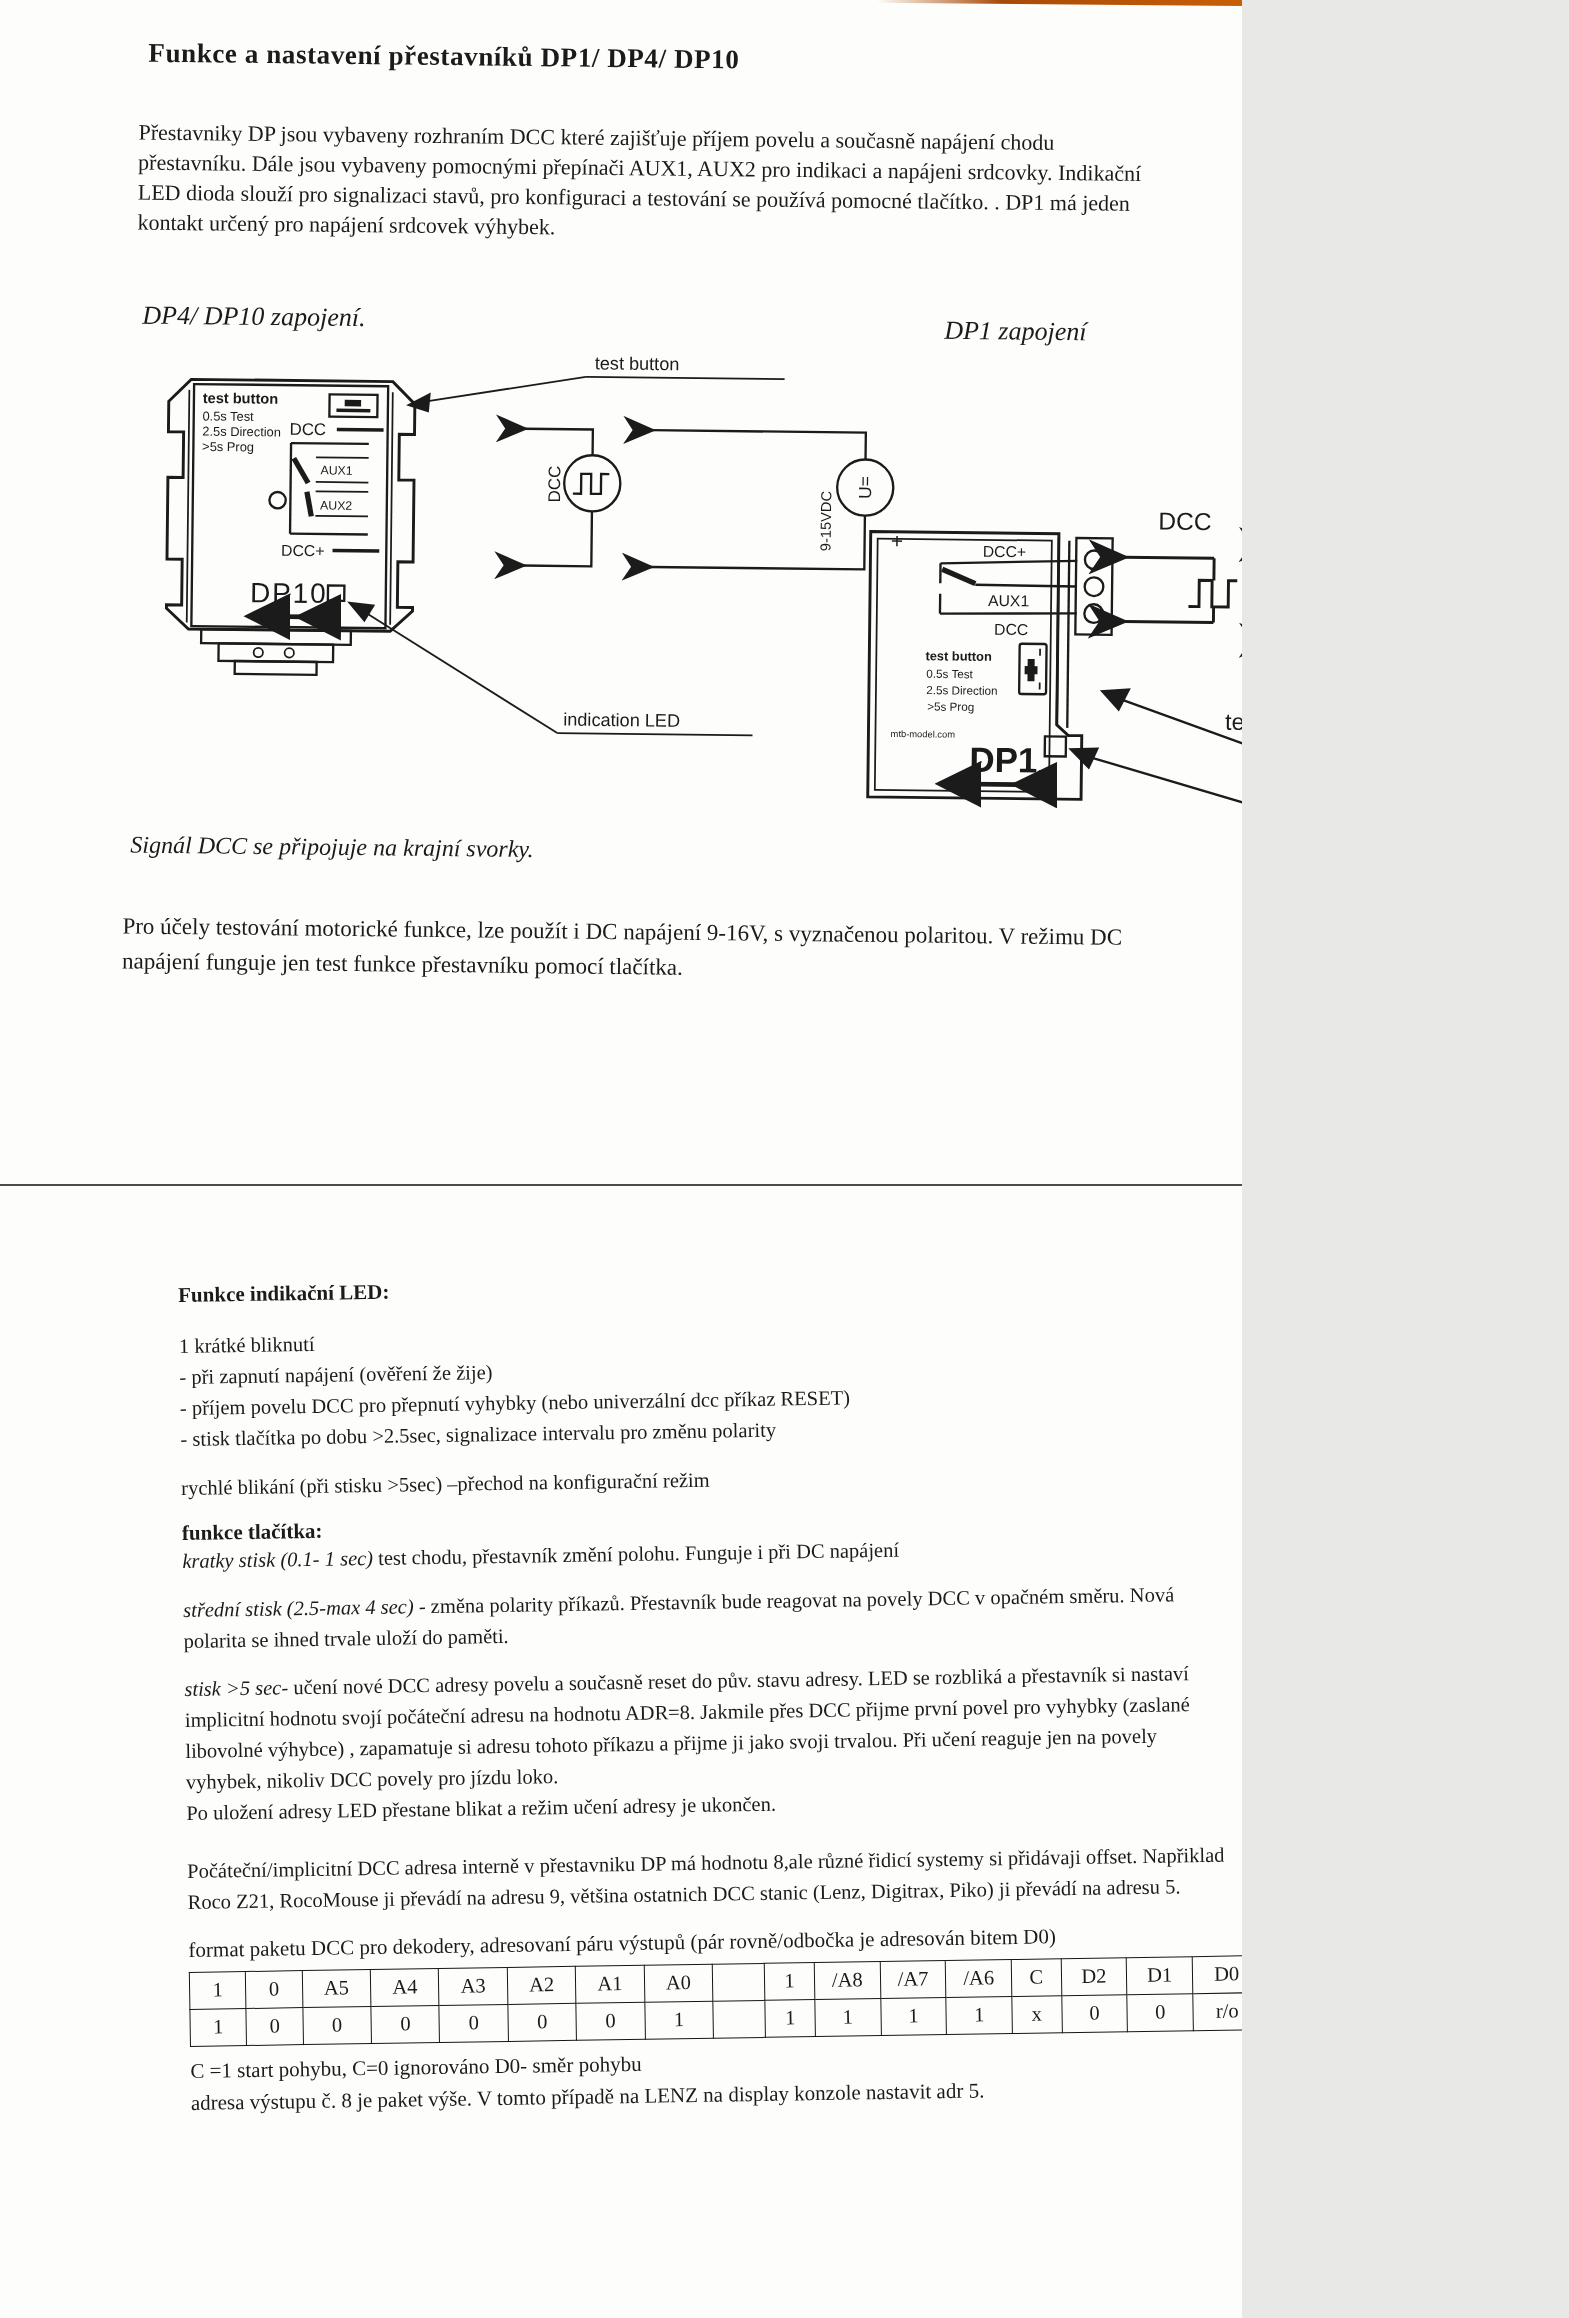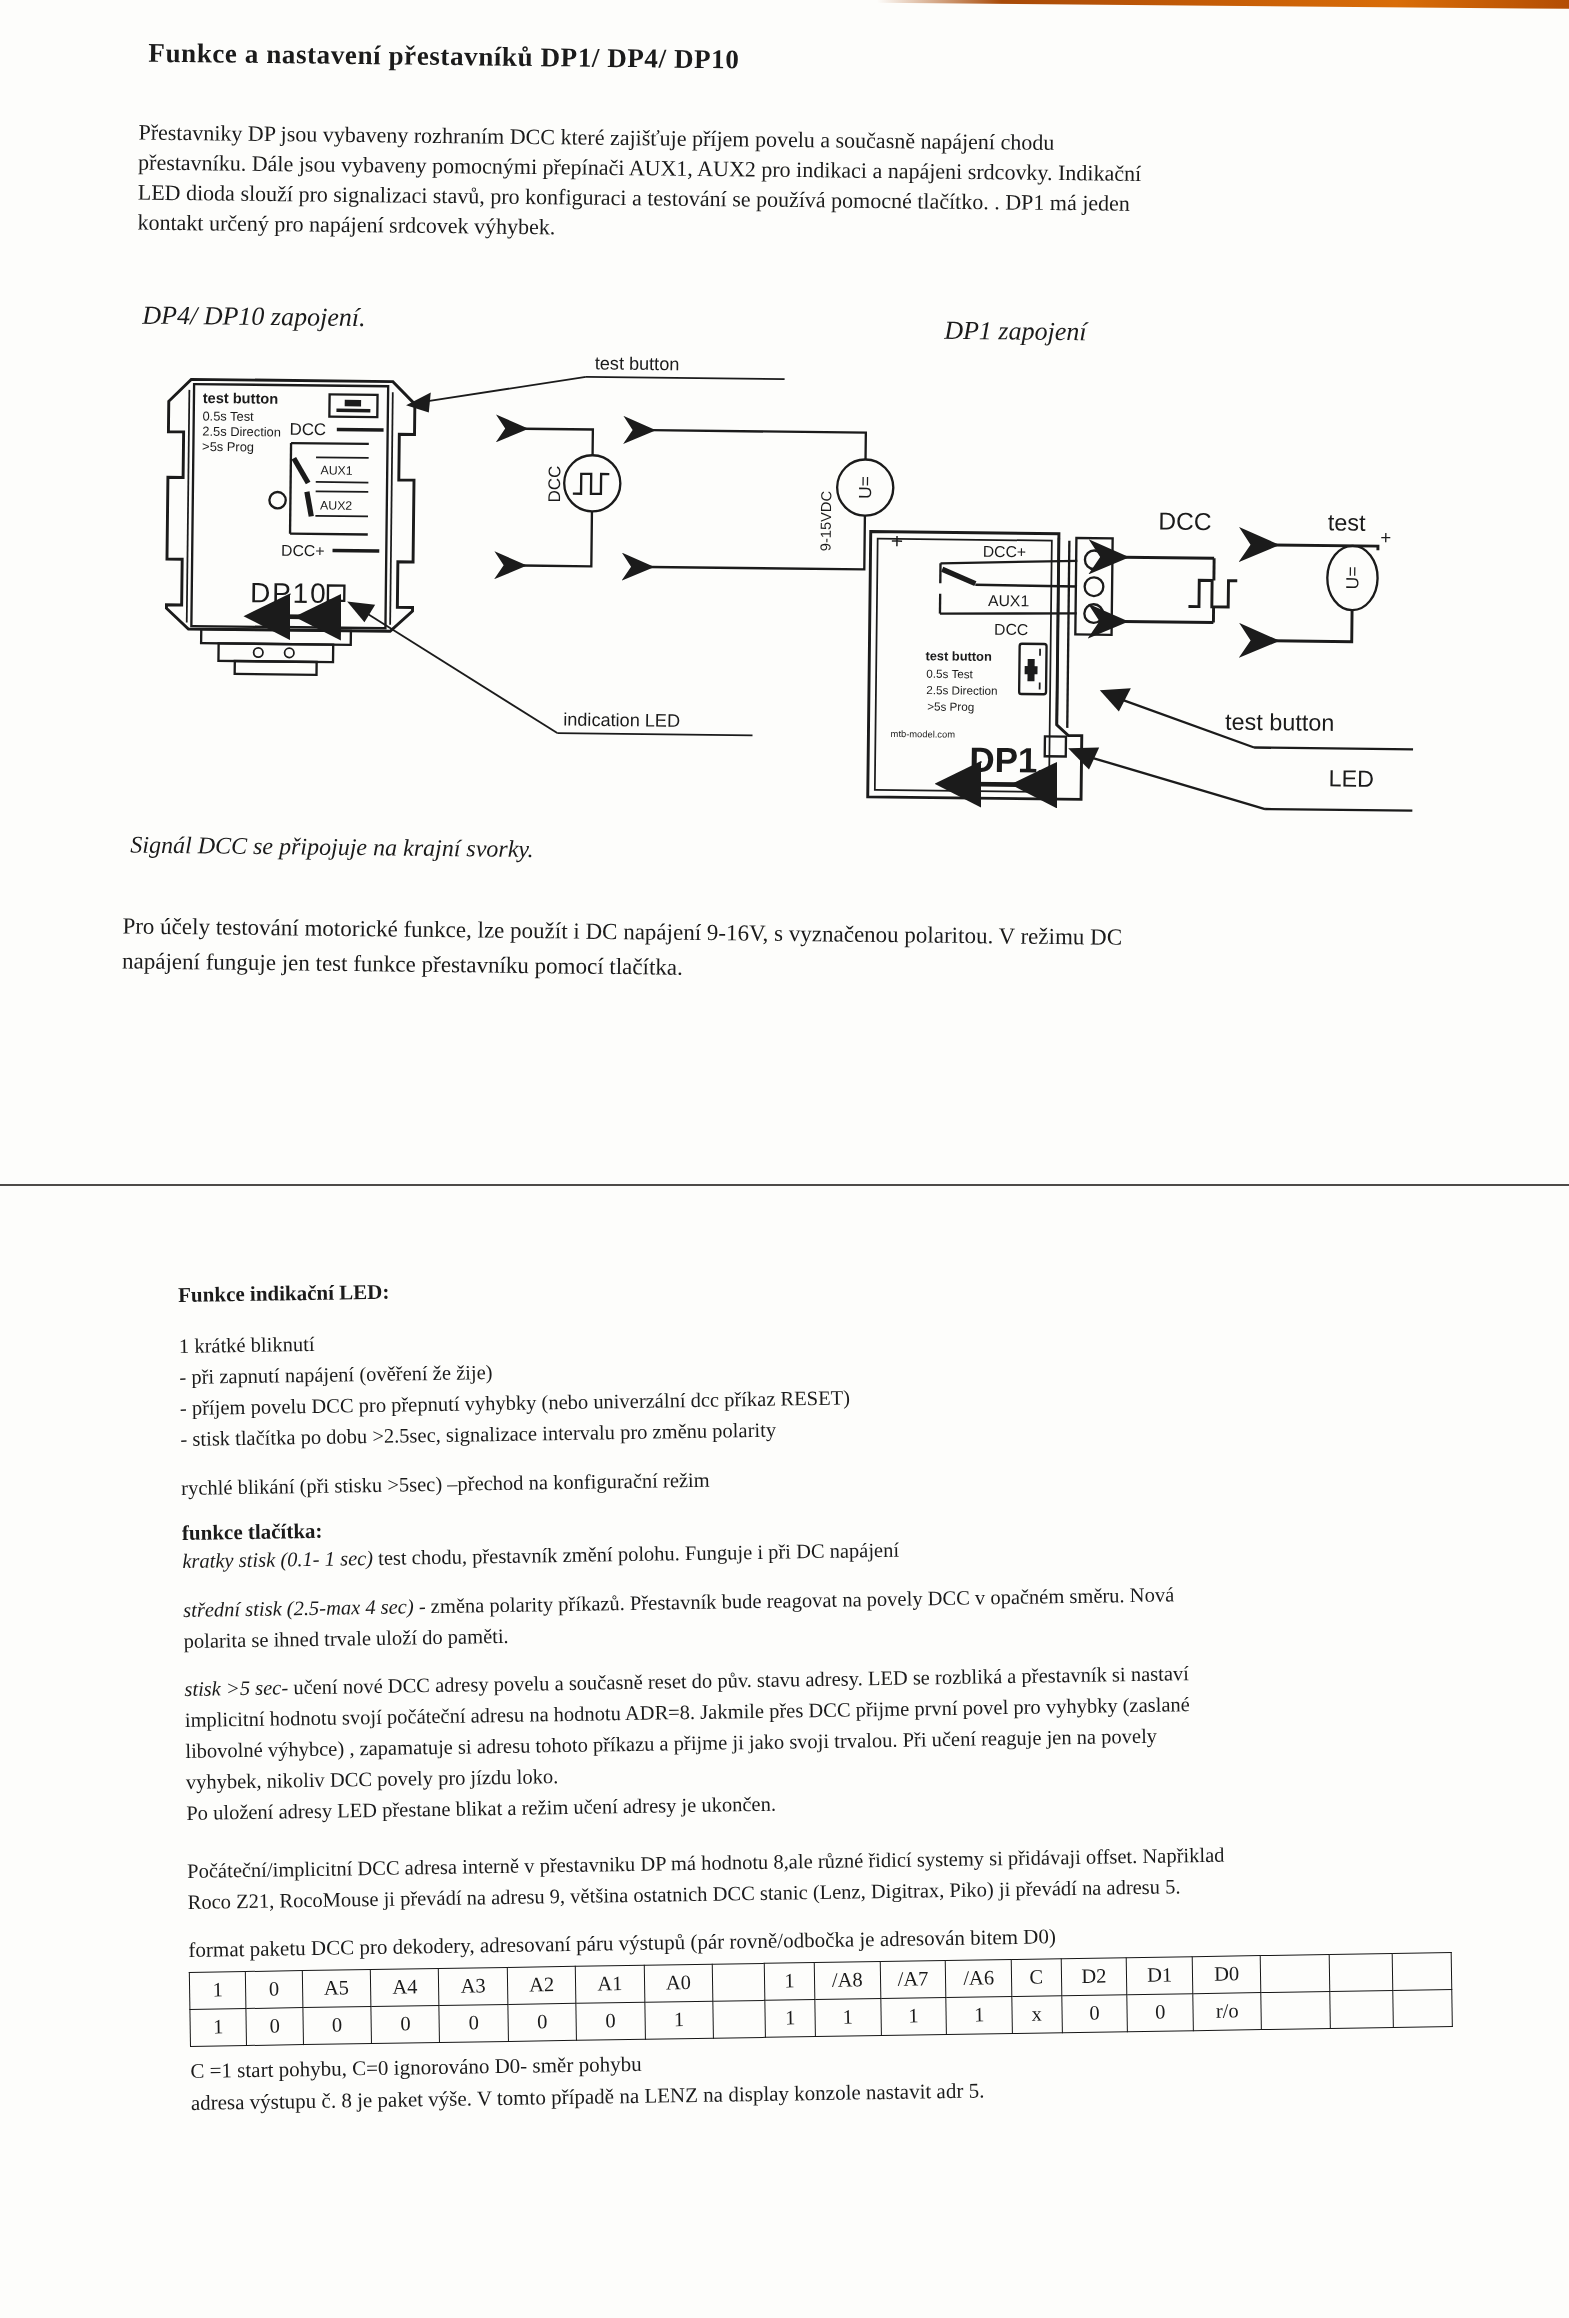--- a/index.html
+++ b/index.html
@@ -1,16 +1,16 @@
 <!DOCTYPE html>
 <html style="font-size:9.4px"><head>
 <meta charset="utf-8">
 <style>
   html,body{margin:0;padding:0;background:#e8e8e6;}
-  .page{position:relative;width:1569px;height:2319px;background:#fdfdfb;overflow:hidden;
+  .page{position:relative;width:1242px;height:2319px;background:#fdfdfb;overflow:hidden;
         font-family:"Liberation Serif", serif;color:#1b1b1b;}
   .scan-band{position:absolute;top:0;left:877px;width:692px;height:8.8px;
         background:linear-gradient(90deg, rgba(150,60,5,0) 0%, #a84a08 18%, #c25a06 45%, #d96d08 75%, #b34d04 100%);
         clip-path:polygon(0 0,100% 0,100% 100%,0 30%);}
   .top-section{position:absolute;left:0;top:0;width:1569px;height:1181px;transform:rotate(0.65deg);transform-origin:0 0;}
   .bottom-section{position:absolute;left:178px;top:1283px;width:1269px;transform:rotate(-0.9deg);transform-origin:0 0;}
   .divider{position:absolute;left:0;top:1184px;width:1569px;height:2.3px;background:#4d4a48;}
   .title{position:absolute;left:149px;top:36px;font-size:27px;font-weight:bold;letter-spacing:0.6px;}
   .intro{position:absolute;left:140px;top:116px;width:1333px;font-size:22px;line-height:30px;}
   .cap{position:absolute;font-size:26px;font-style:italic;}

